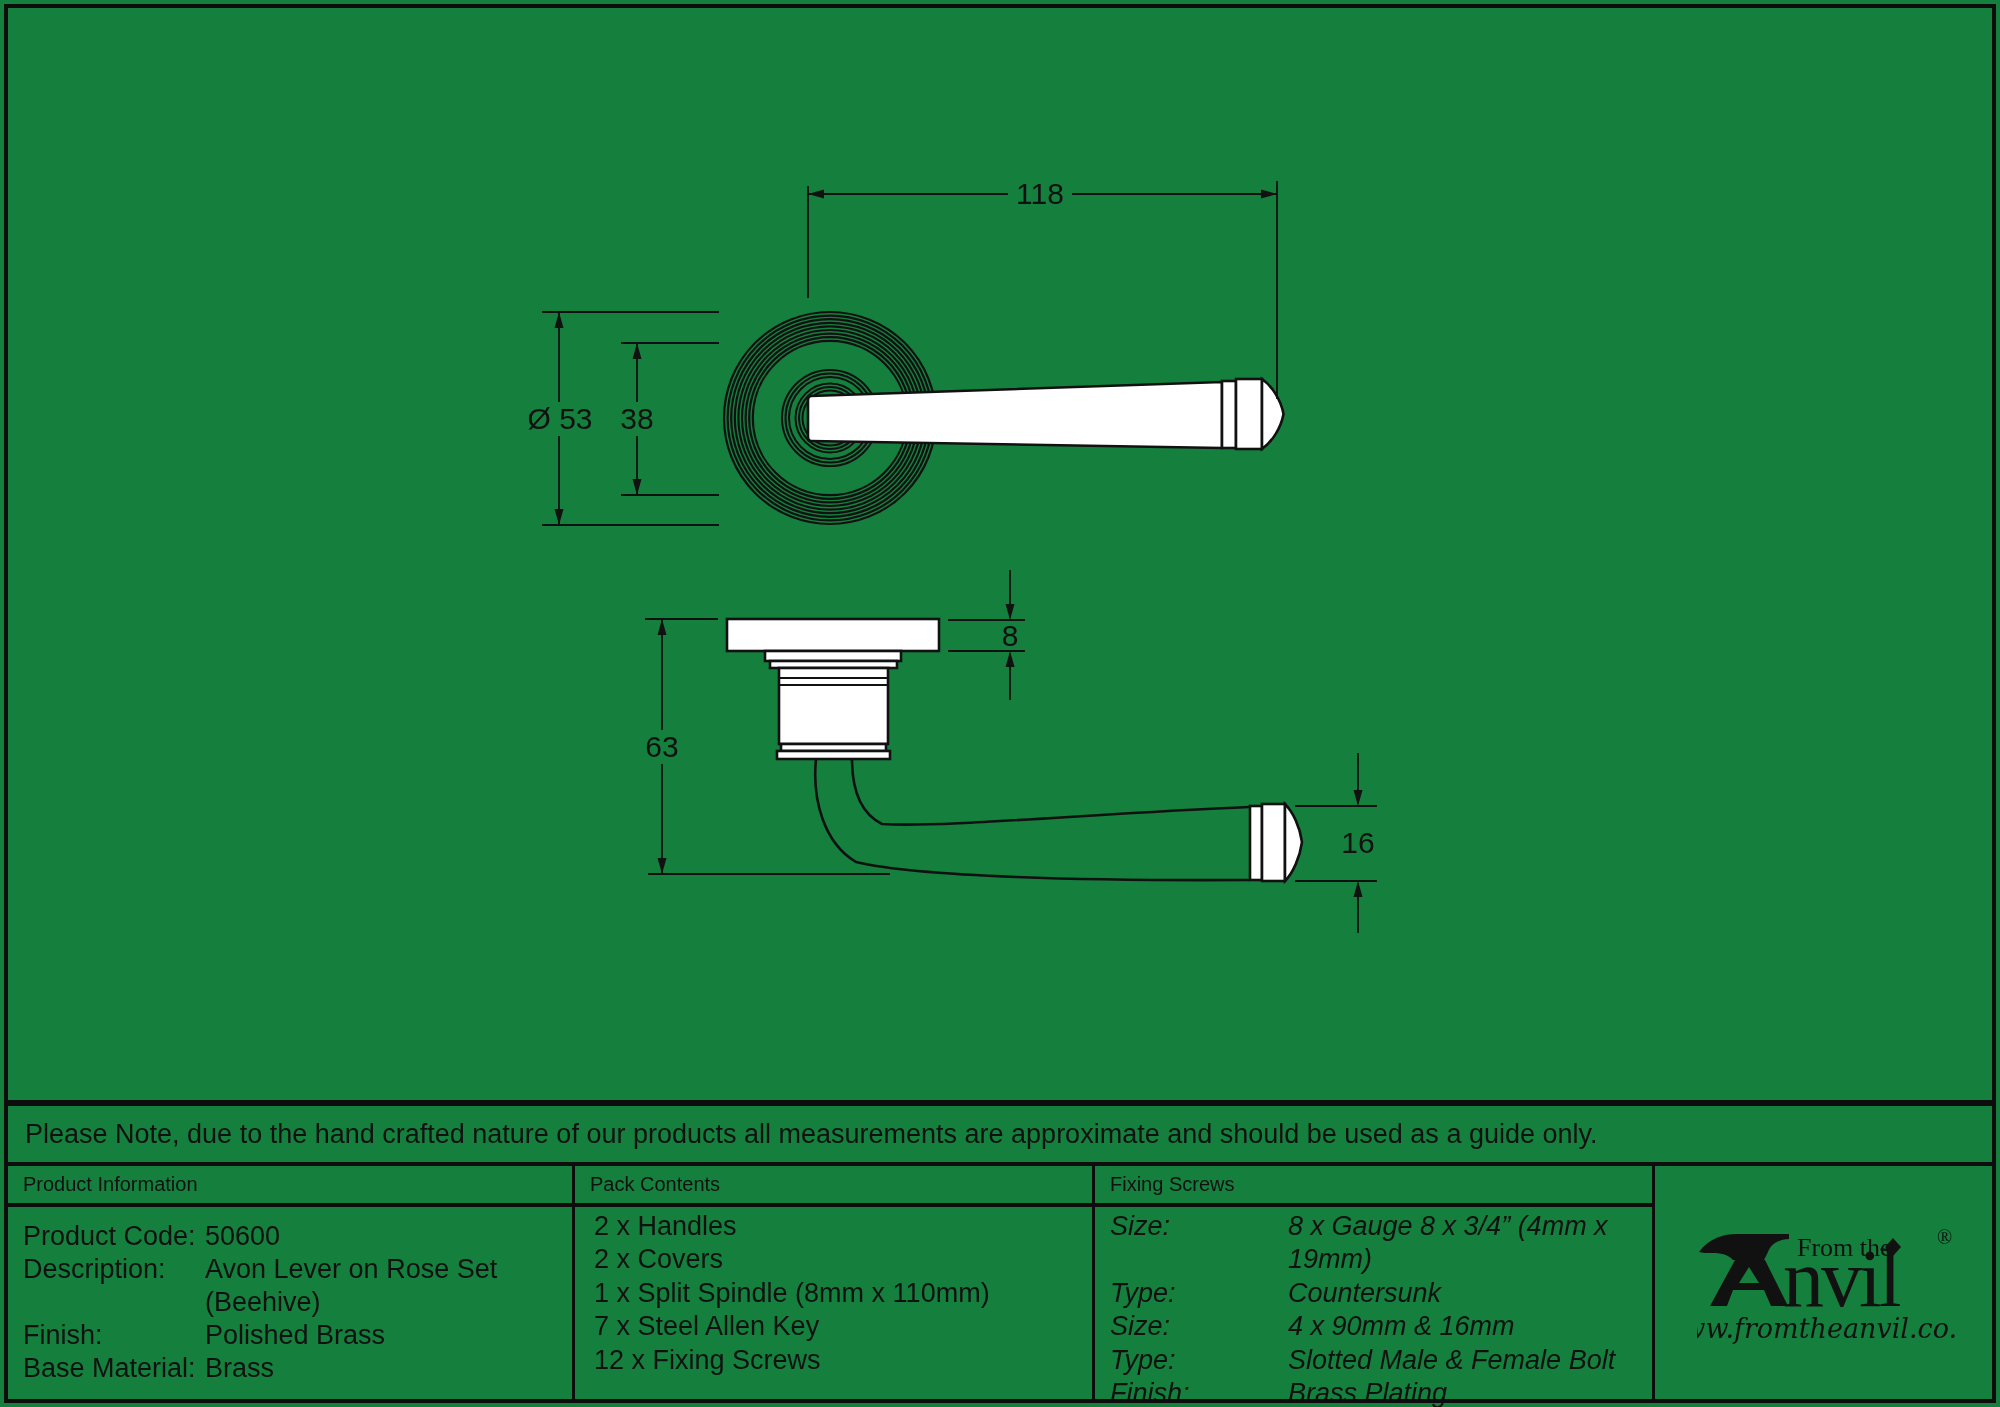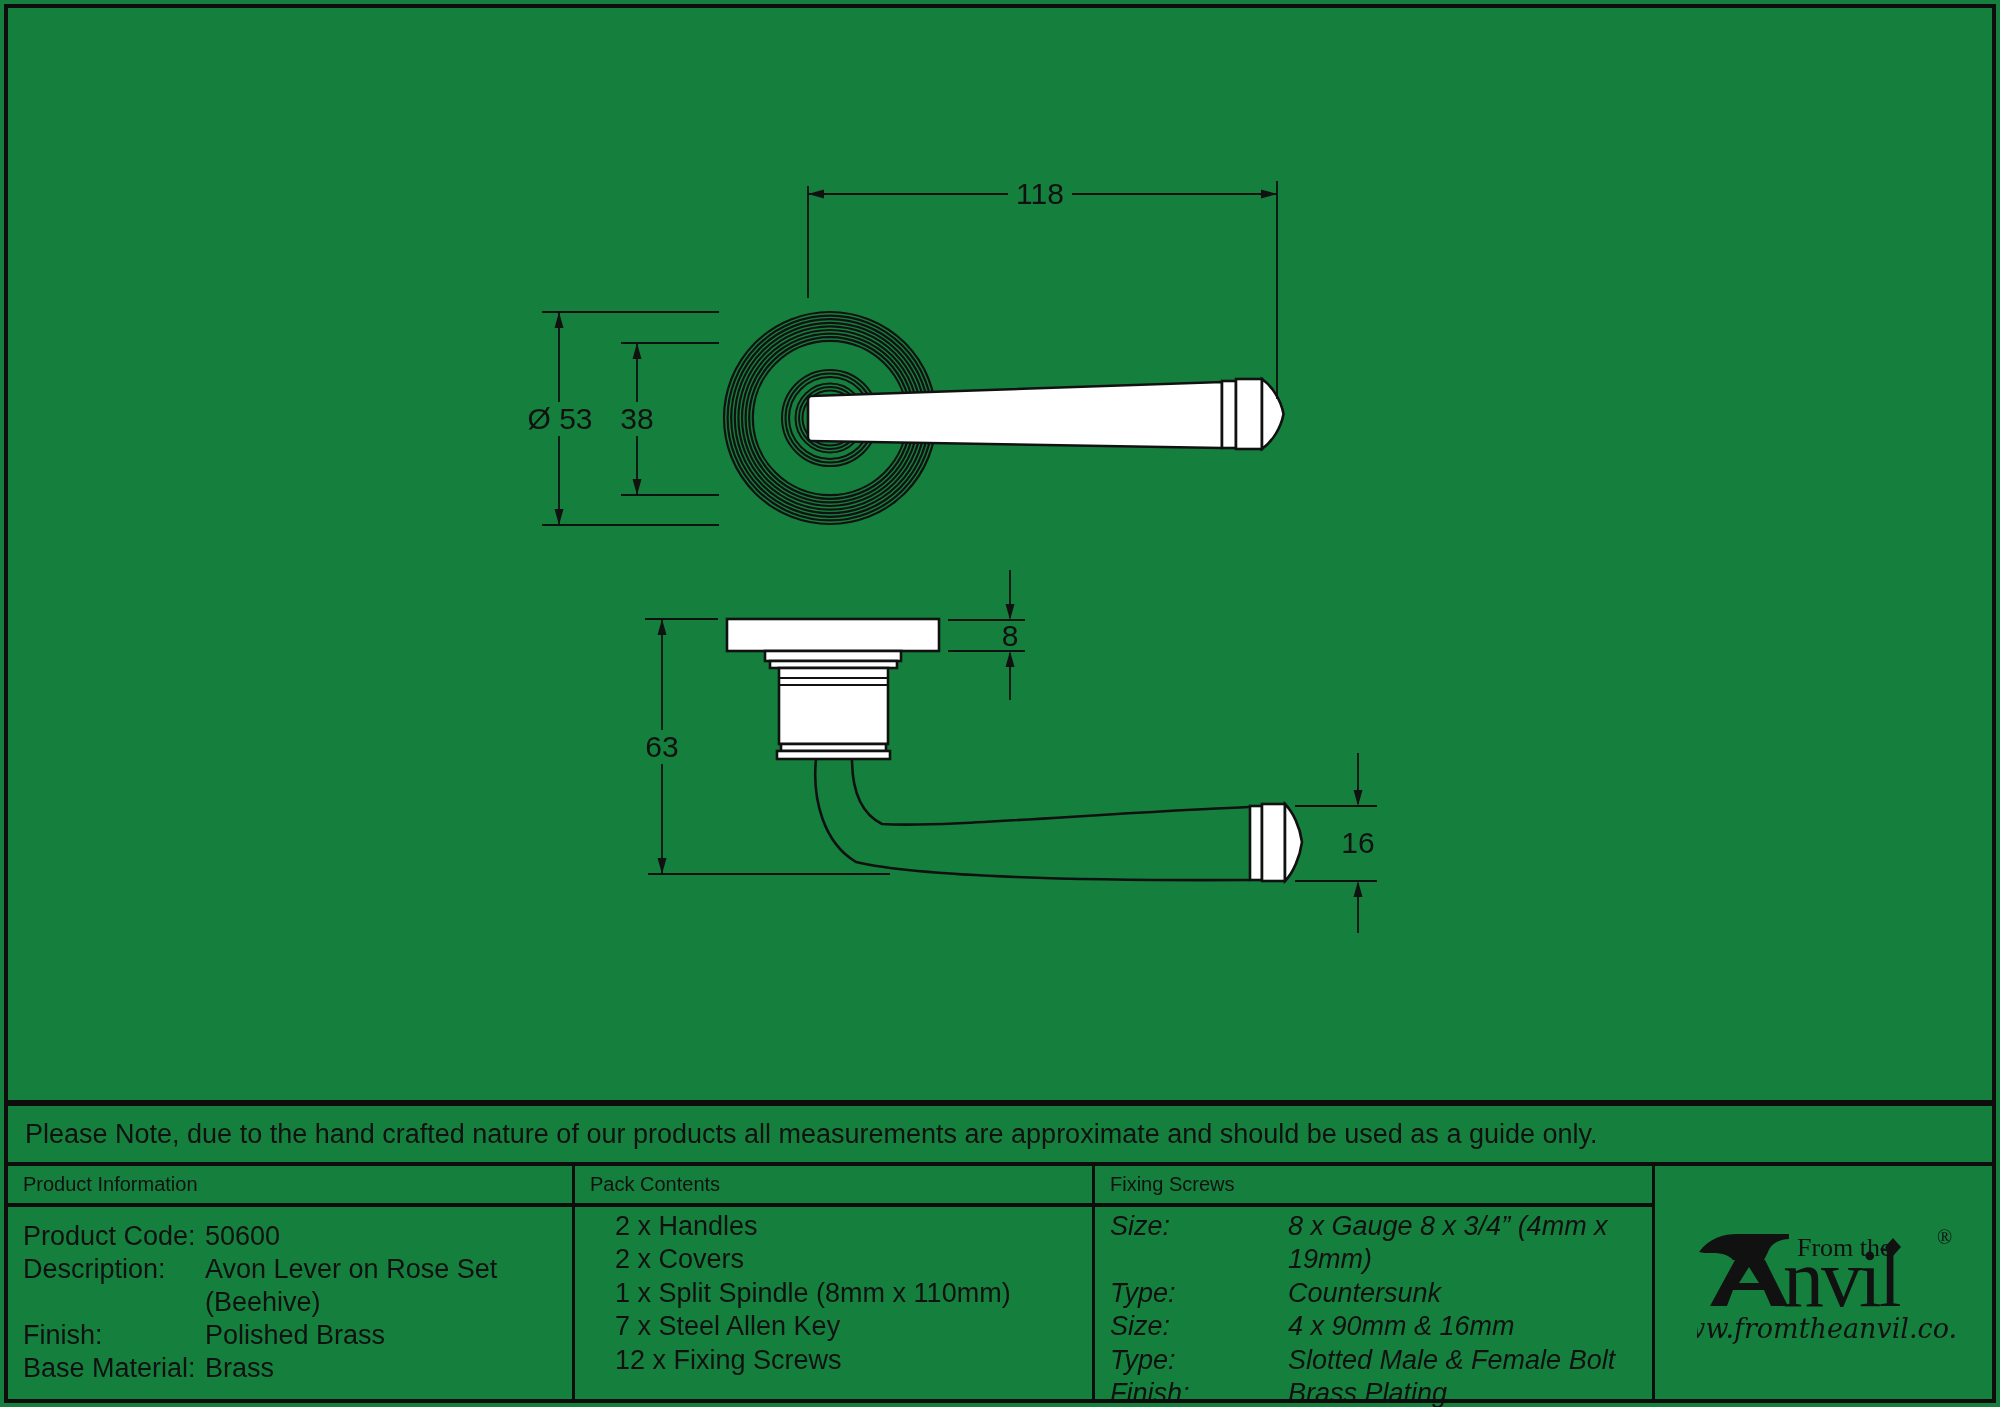--- a/index.html
+++ b/index.html
@@ -28,21 +28,21 @@
     font-size:20px; z-index:4;
   }
   .body-cell{position:absolute; top:1207px; height:192px; font-size:27px; z-index:4;}
   .kv-row{display:flex; line-height:33px;}
   .kv-label{flex:0 0 auto; padding-left:15px;}
   .col1 .kv-label{width:182px;}
   .col3 .kv-label{width:178px;}
   .col1 .kv-row:first-child{margin-top:13px;}
   .col1 .kv-row{line-height:33px;}
   .list-col{padding-top:3px;}
-  .list-col .list-item{line-height:33.4px; padding-left:19px;margin-left:21px;}
+  .list-col .list-item{line-height:33.4px; padding-left:19px;}
   .col3{padding-top:3px;font-style:italic;}
   .col3 .kv-row{line-height:33.4px;}
   
   .logo-cell{position:absolute; left:1655px; top:1166px; width:337px; height:233px; z-index:4;}
   .logo-svg{position:absolute; left:42px; top:60px;}
 </style>
 </head>
 <body>
 
 <div class="page">

